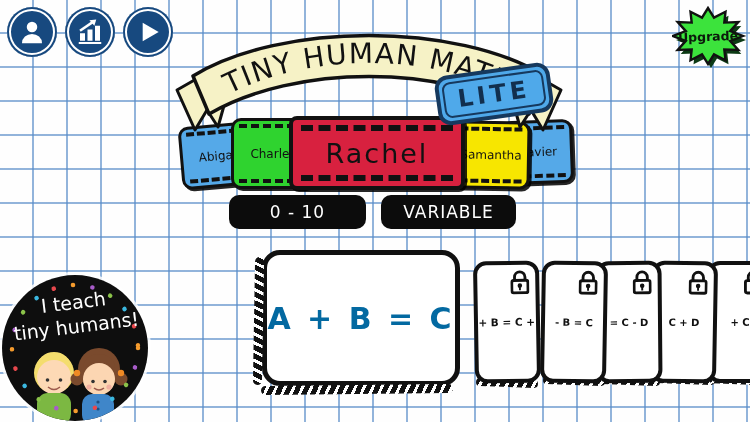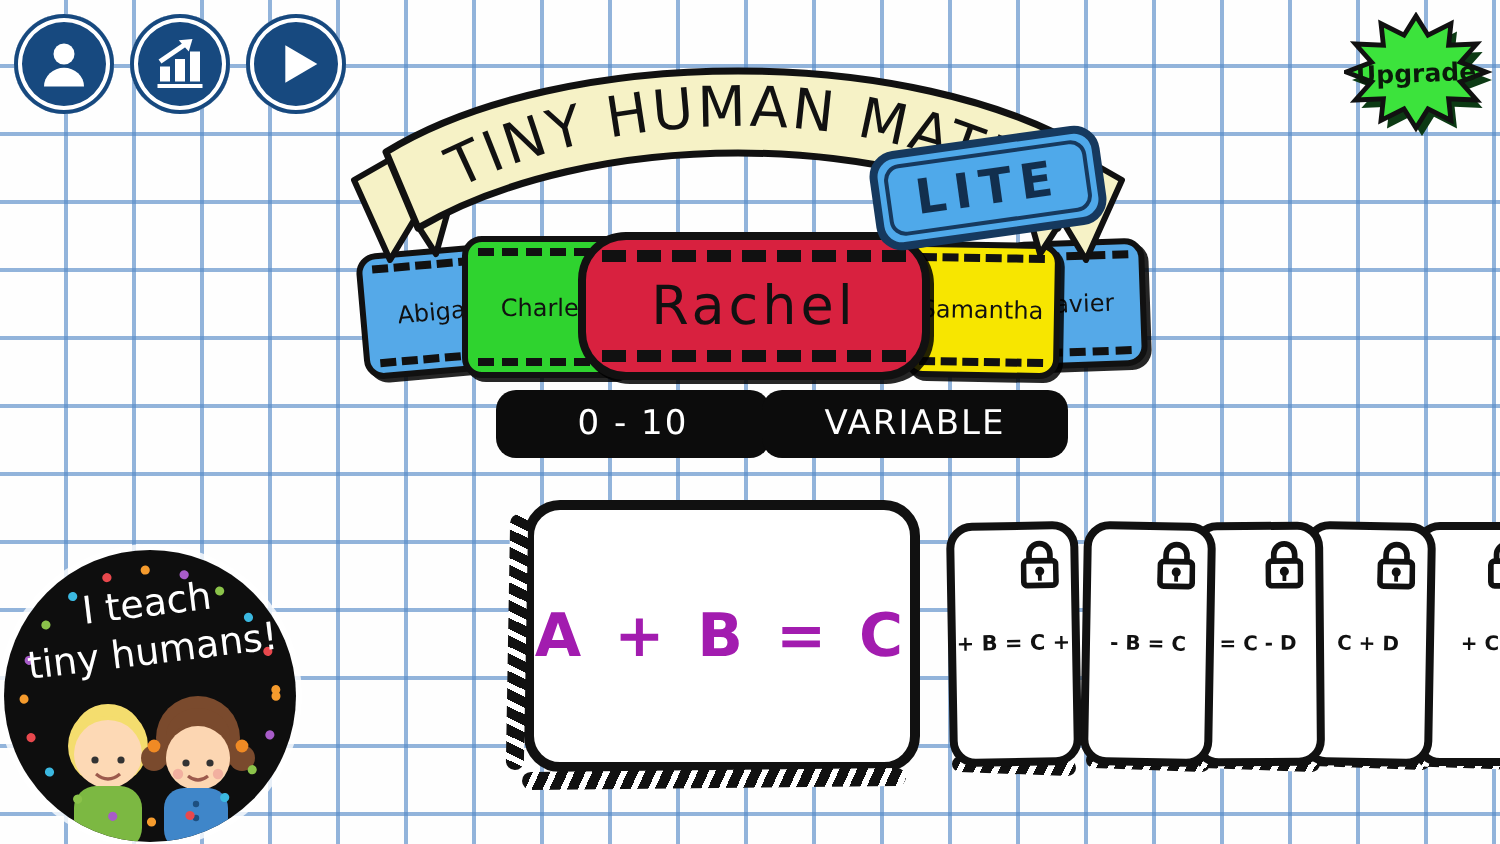--- a/index.html
+++ b/index.html
@@ -44,49 +44,49 @@
     display:flex;align-items:center;justify-content:center;cursor:pointer;
     box-shadow:2px 2px 0 rgba(0,0,0,.85);
   }
   .tab::before{content:"";position:absolute;left:5px;right:5px;top:3px;border-top:4px dashed #111;}
   .tab::after{content:"";position:absolute;left:5px;right:5px;bottom:3px;border-bottom:4px dashed #111;}
   .tab span{font-size:12px;color:#111;white-space:nowrap;overflow:hidden;}
   .tab-abigail {left:180px;top:124px;width:72px;height:57px;background:#55a9e8;transform:rotate(-5deg);z-index:2;}
   .tab-charles {left:231px;top:118px;width:78px;height:65px;background:#2fd32f;z-index:3;}
   .tab-samantha{left:452px;top:121px;width:72px;height:62px;background:#f7e600;transform:rotate(1deg);z-index:4;}
   .tab-xavier  {left:503px;top:120px;width:64px;height:58px;background:#55a9e8;transform:rotate(-2deg);z-index:3;}
-  .tab-rachel  {left:289px;top:116px;width:168px;height:66px;background:#d8213f;z-index:6;border-radius:24px;border-width:4px;}
+  .tab-rachel  {left:289px;top:116px;width:168px;height:66px;background:#d8213f;z-index:6;border-radius:8px;border-width:4px;}
   .tab-rachel::before{left:8px;right:8px;top:5px;border-top:6px dashed #111;}
   .tab-rachel::after{left:8px;right:8px;bottom:5px;border-bottom:6px dashed #111;}
   .tab-rachel span{font-size:27px;letter-spacing:2px;}
   
   .pill{
     position:absolute;top:195px;height:34px;background:#0c0c0c;border-radius:10px;
     color:#fff;display:flex;align-items:center;justify-content:center;
     font-size:17px;letter-spacing:1px;cursor:pointer;
   }
-  .pill-range{left:229px;width:137px;margin-left:19px;}
-  .pill-mode{left:381px;width:153px;}
+  .pill-range{left:229px;width:137px;}
+  .pill-mode{left:381px;width:135px;}
   
   .main-card{
     position:absolute;left:262px;top:250px;width:188px;height:126px;z-index:16;
     background:#fff;border:5px solid #111;border-radius:18px;
     display:flex;align-items:center;justify-content:center;cursor:pointer;
   }
   .main-card::before{ 
     content:"";position:absolute;left:-13px;top:2px;bottom:-4px;width:9px;
     background:repeating-linear-gradient(25deg,#111 0 5px,#fff 5px 8px);
     border-radius:6px;transform:rotate(1deg);
   }
   .main-card::after{ 
     content:"";position:absolute;left:-6px;right:2px;bottom:-13px;height:9px;
     background:repeating-linear-gradient(115deg,#111 0 5px,#fff 5px 8px);
     border-radius:6px;transform:rotate(-0.6deg);
   }
-  .main-card span{font-size:30px;font-weight:600;letter-spacing:3px;color:#a21caf;}
+  .main-card span{font-size:30px;font-weight:600;letter-spacing:3px;color:#0369a1;}
   
   .locked-card{
     position:absolute;top:261px;width:58px;height:114px;background:#fff;
     border:4px solid #111;border-radius:13px;cursor:pointer;
     display:flex;align-items:center;justify-content:center;overflow:hidden;
   }
   .locked-card::after{
     content:"";position:absolute;left:2px;right:2px;bottom:0px;height:0px;
   }
   .locked-card .eq{font-size:10px;font-weight:600;color:#111;white-space:nowrap;letter-spacing:0;}

